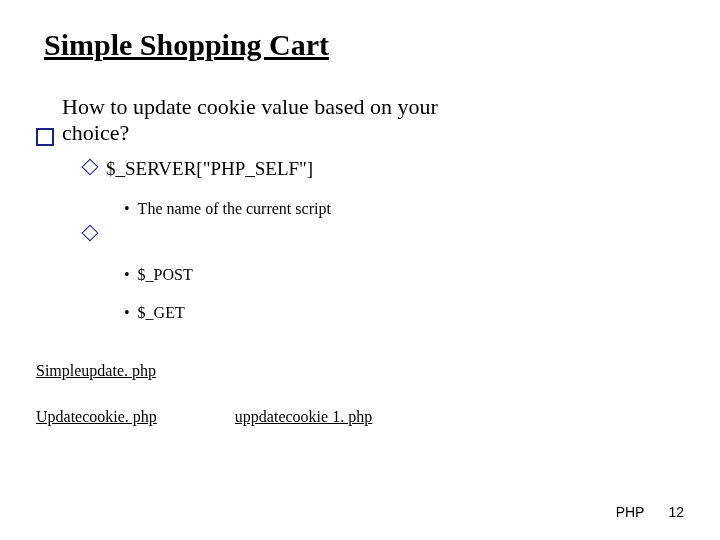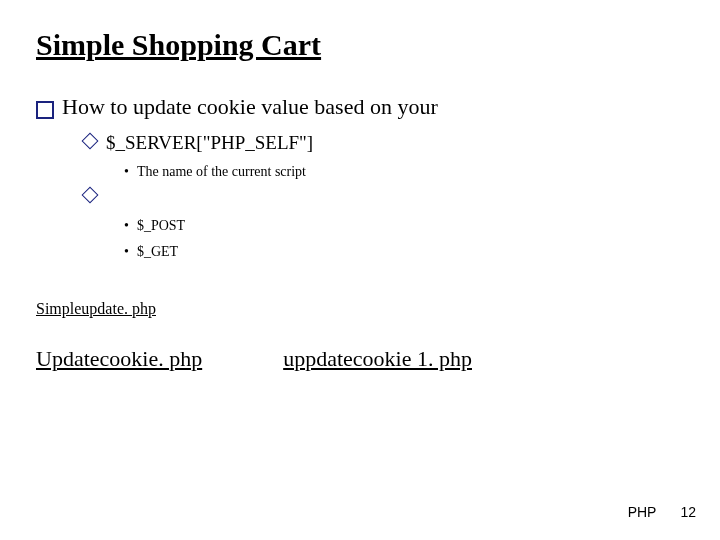--- a/index.html
+++ b/index.html
@@ -9,28 +9,28 @@
       padding: 28px;
       box-sizing: border-box;
       font-family: "Comic Sans MS", "Comic Sans", cursive;
       background: #fff;
       color: #000;
       position: relative;
     }
     .title {
       font-size: 30px;
       text-decoration: underline;
-      margin: 0 0 32px 8px;
+      margin: 0 0 32px 16px;
     }
     .lvl1 {
       font-size: 22px;
       margin-left: 8px;
       margin-bottom: 12px;
       display: flex;
-      align-items: center;
+      align-items: flex-end;
     }
     .lvl1 .indent-line2 {
       margin-left: 0;
     }
     .sq-bullet {
       display: inline-block;
       width: 14px;
       height: 14px;
       border: 2px solid #1a237e;
       margin-right: 8px;
@@ -47,60 +47,61 @@
     .diamond {
       display: inline-block;
       width: 10px;
       height: 10px;
       border: 1.5px solid #1a237e;
       transform: rotate(45deg);
       margin-right: 10px;
       vertical-align: 2px;
     }
     .lvl3 {
-      font-size: 14px;
+      font-size: 16px;
       margin-left: 96px;
-      margin-top: 10px;
+      margin-top: 20px;
     }
     .dot::before {
       content: "•";
       margin-right: 8px;
     }
     .link {
       font-size: 16px;
       text-decoration: underline;
       margin-left: 8px;
     }
     .links-row {
       margin-top: 28px;
       margin-left: 8px;
-      font-size: 22px;
+      font-size: 16px;
     }
     .link-inline {
       text-decoration: underline;
     }
     .spacer-above { margin-top: 40px; }
     .footer {
       position: absolute;
       bottom: 20px;
-      right: 24px;
+      right: 36px;
       font-size: 14px;
       font-family: Arial, Helvetica, sans-serif;
     }
     .footer .php { margin-right: 24px; }
   </style>
 </head>
 <body>
 
 <h1 class="title">Simple Shopping Cart</h1>
 
 <div class="lvl1">
   <span class="sq-bullet"></span>
   <span class="lvl1-text">
     <span>How to update cookie value based on your</span><br>
+    <span class="indent-line2">choice?</span>
   </span>
 </div>
 
 <div class="lvl2">
   <span class="diamond"></span><span>$_SERVER["PHP_SELF"]</span>
 </div>
 <div class="lvl3 dot">The name of the current script</div>
 
 <div class="lvl2">
   <span class="diamond"></span>

